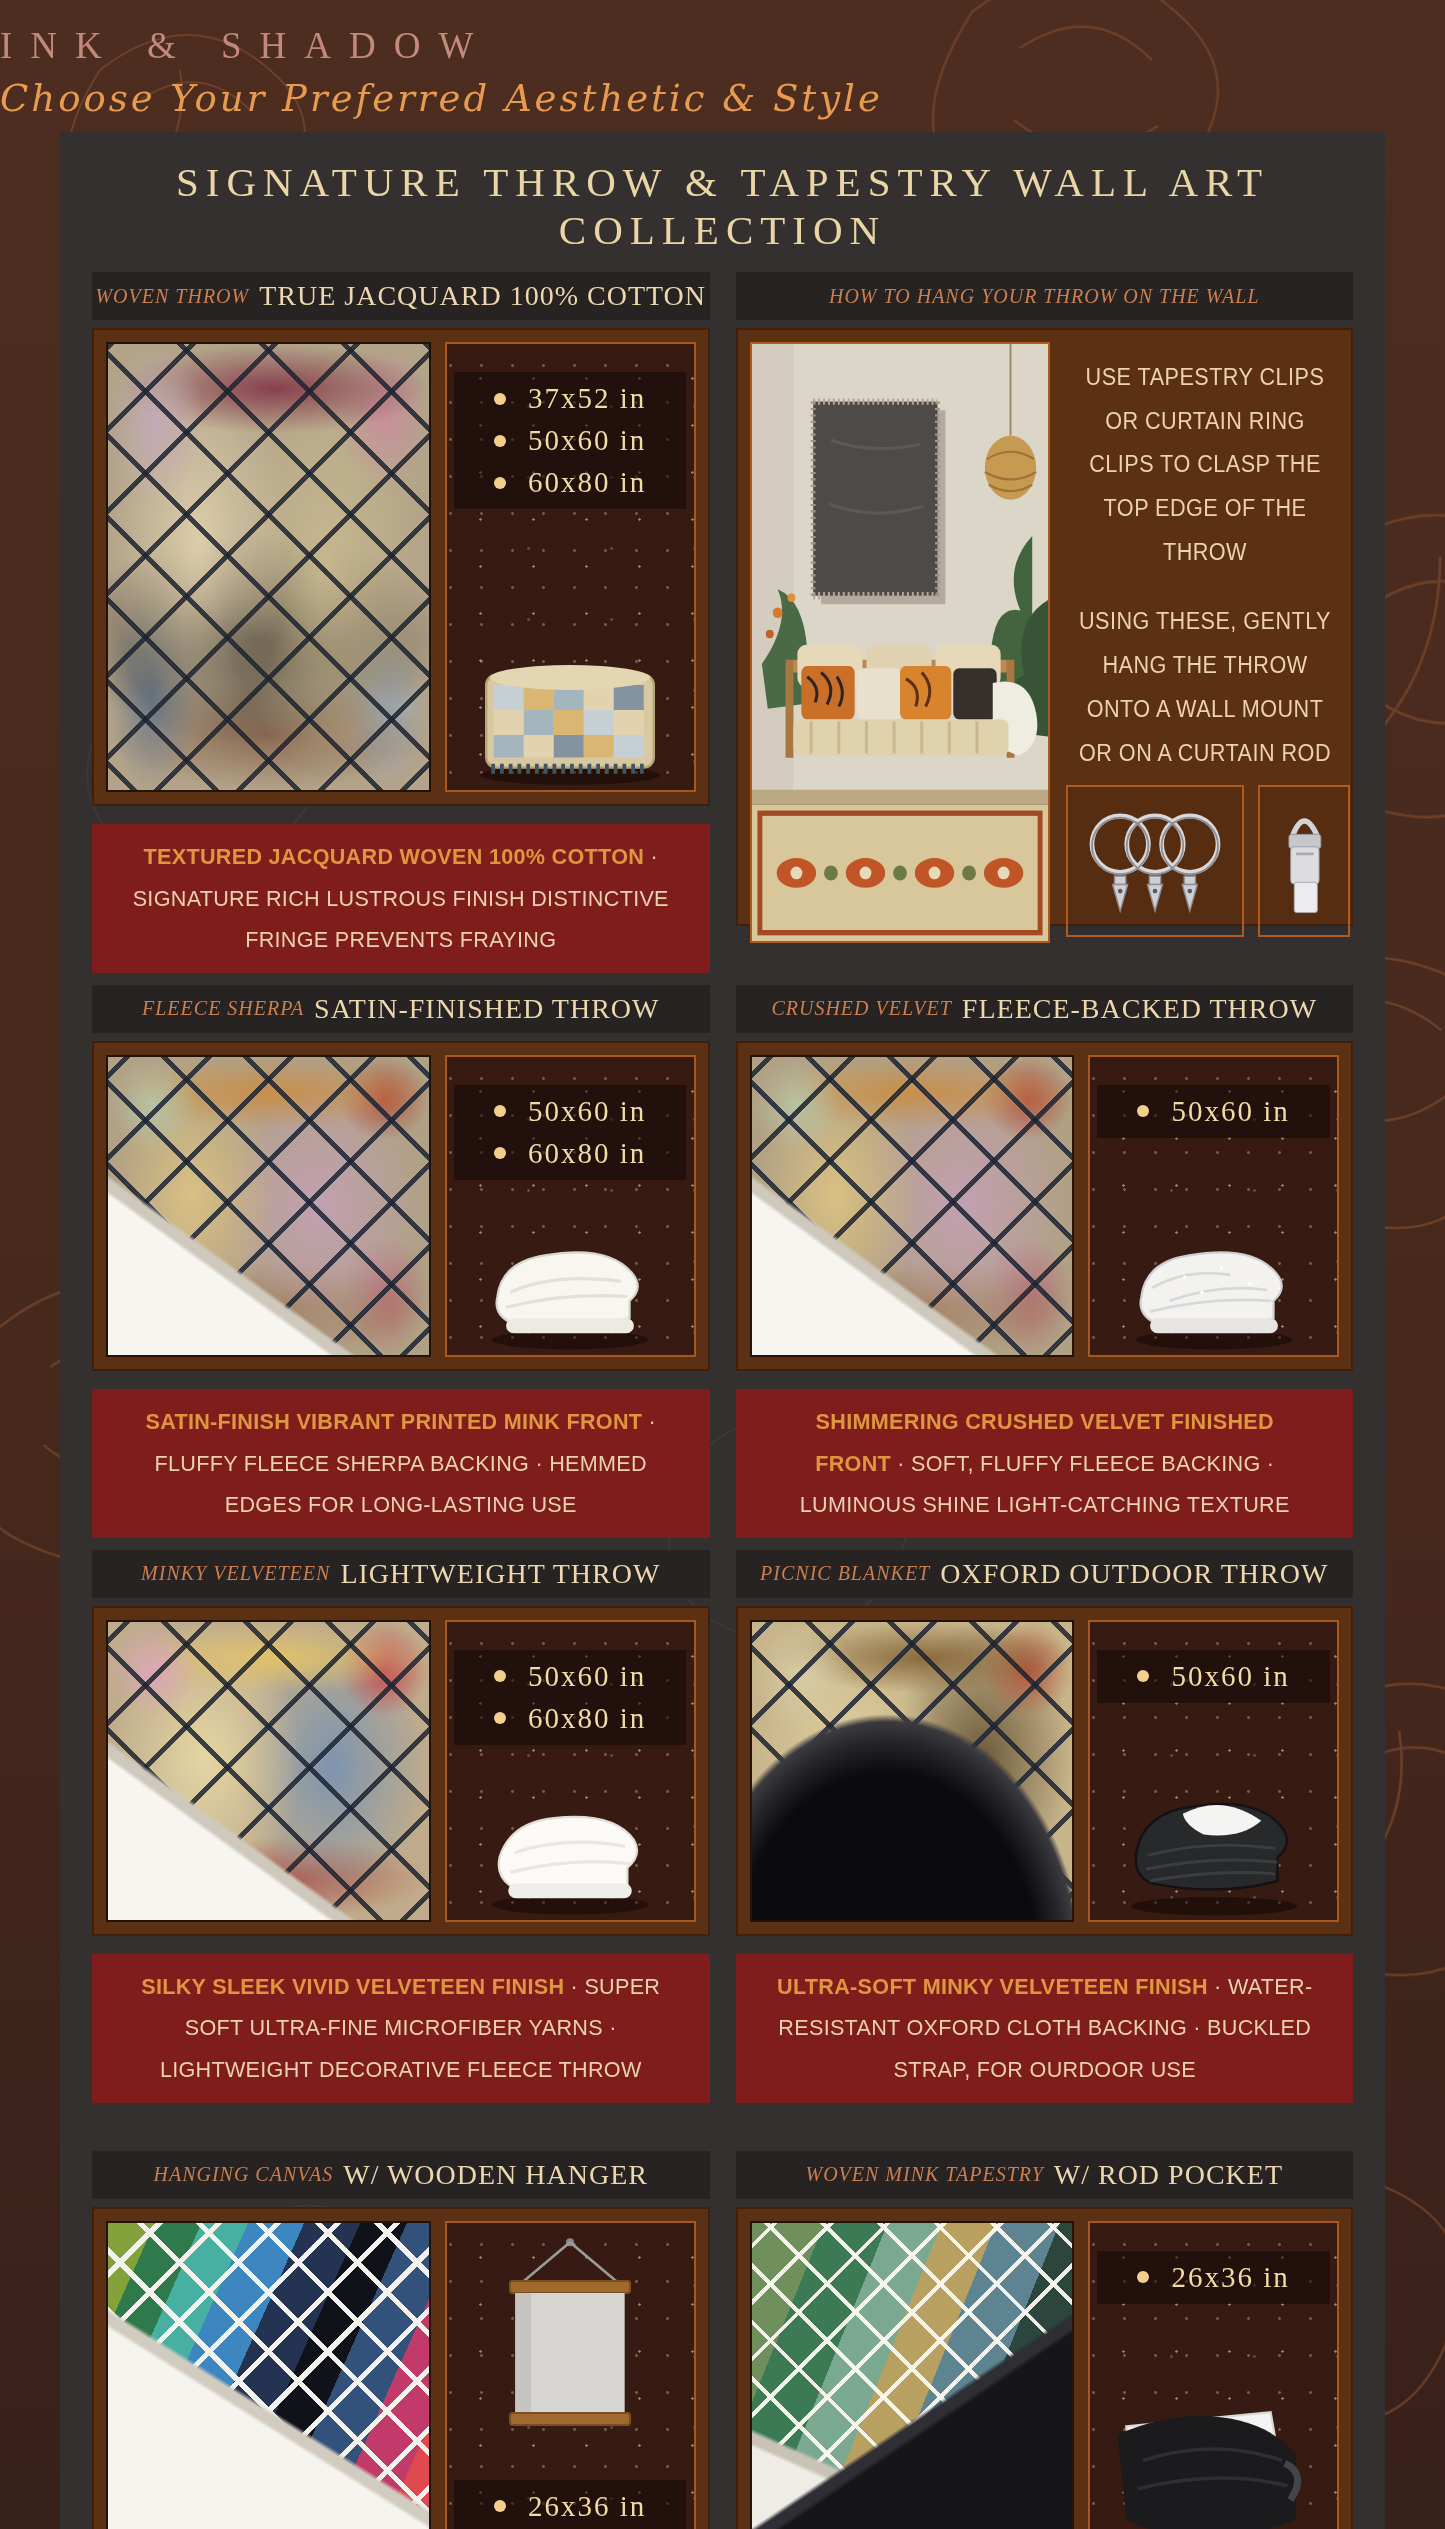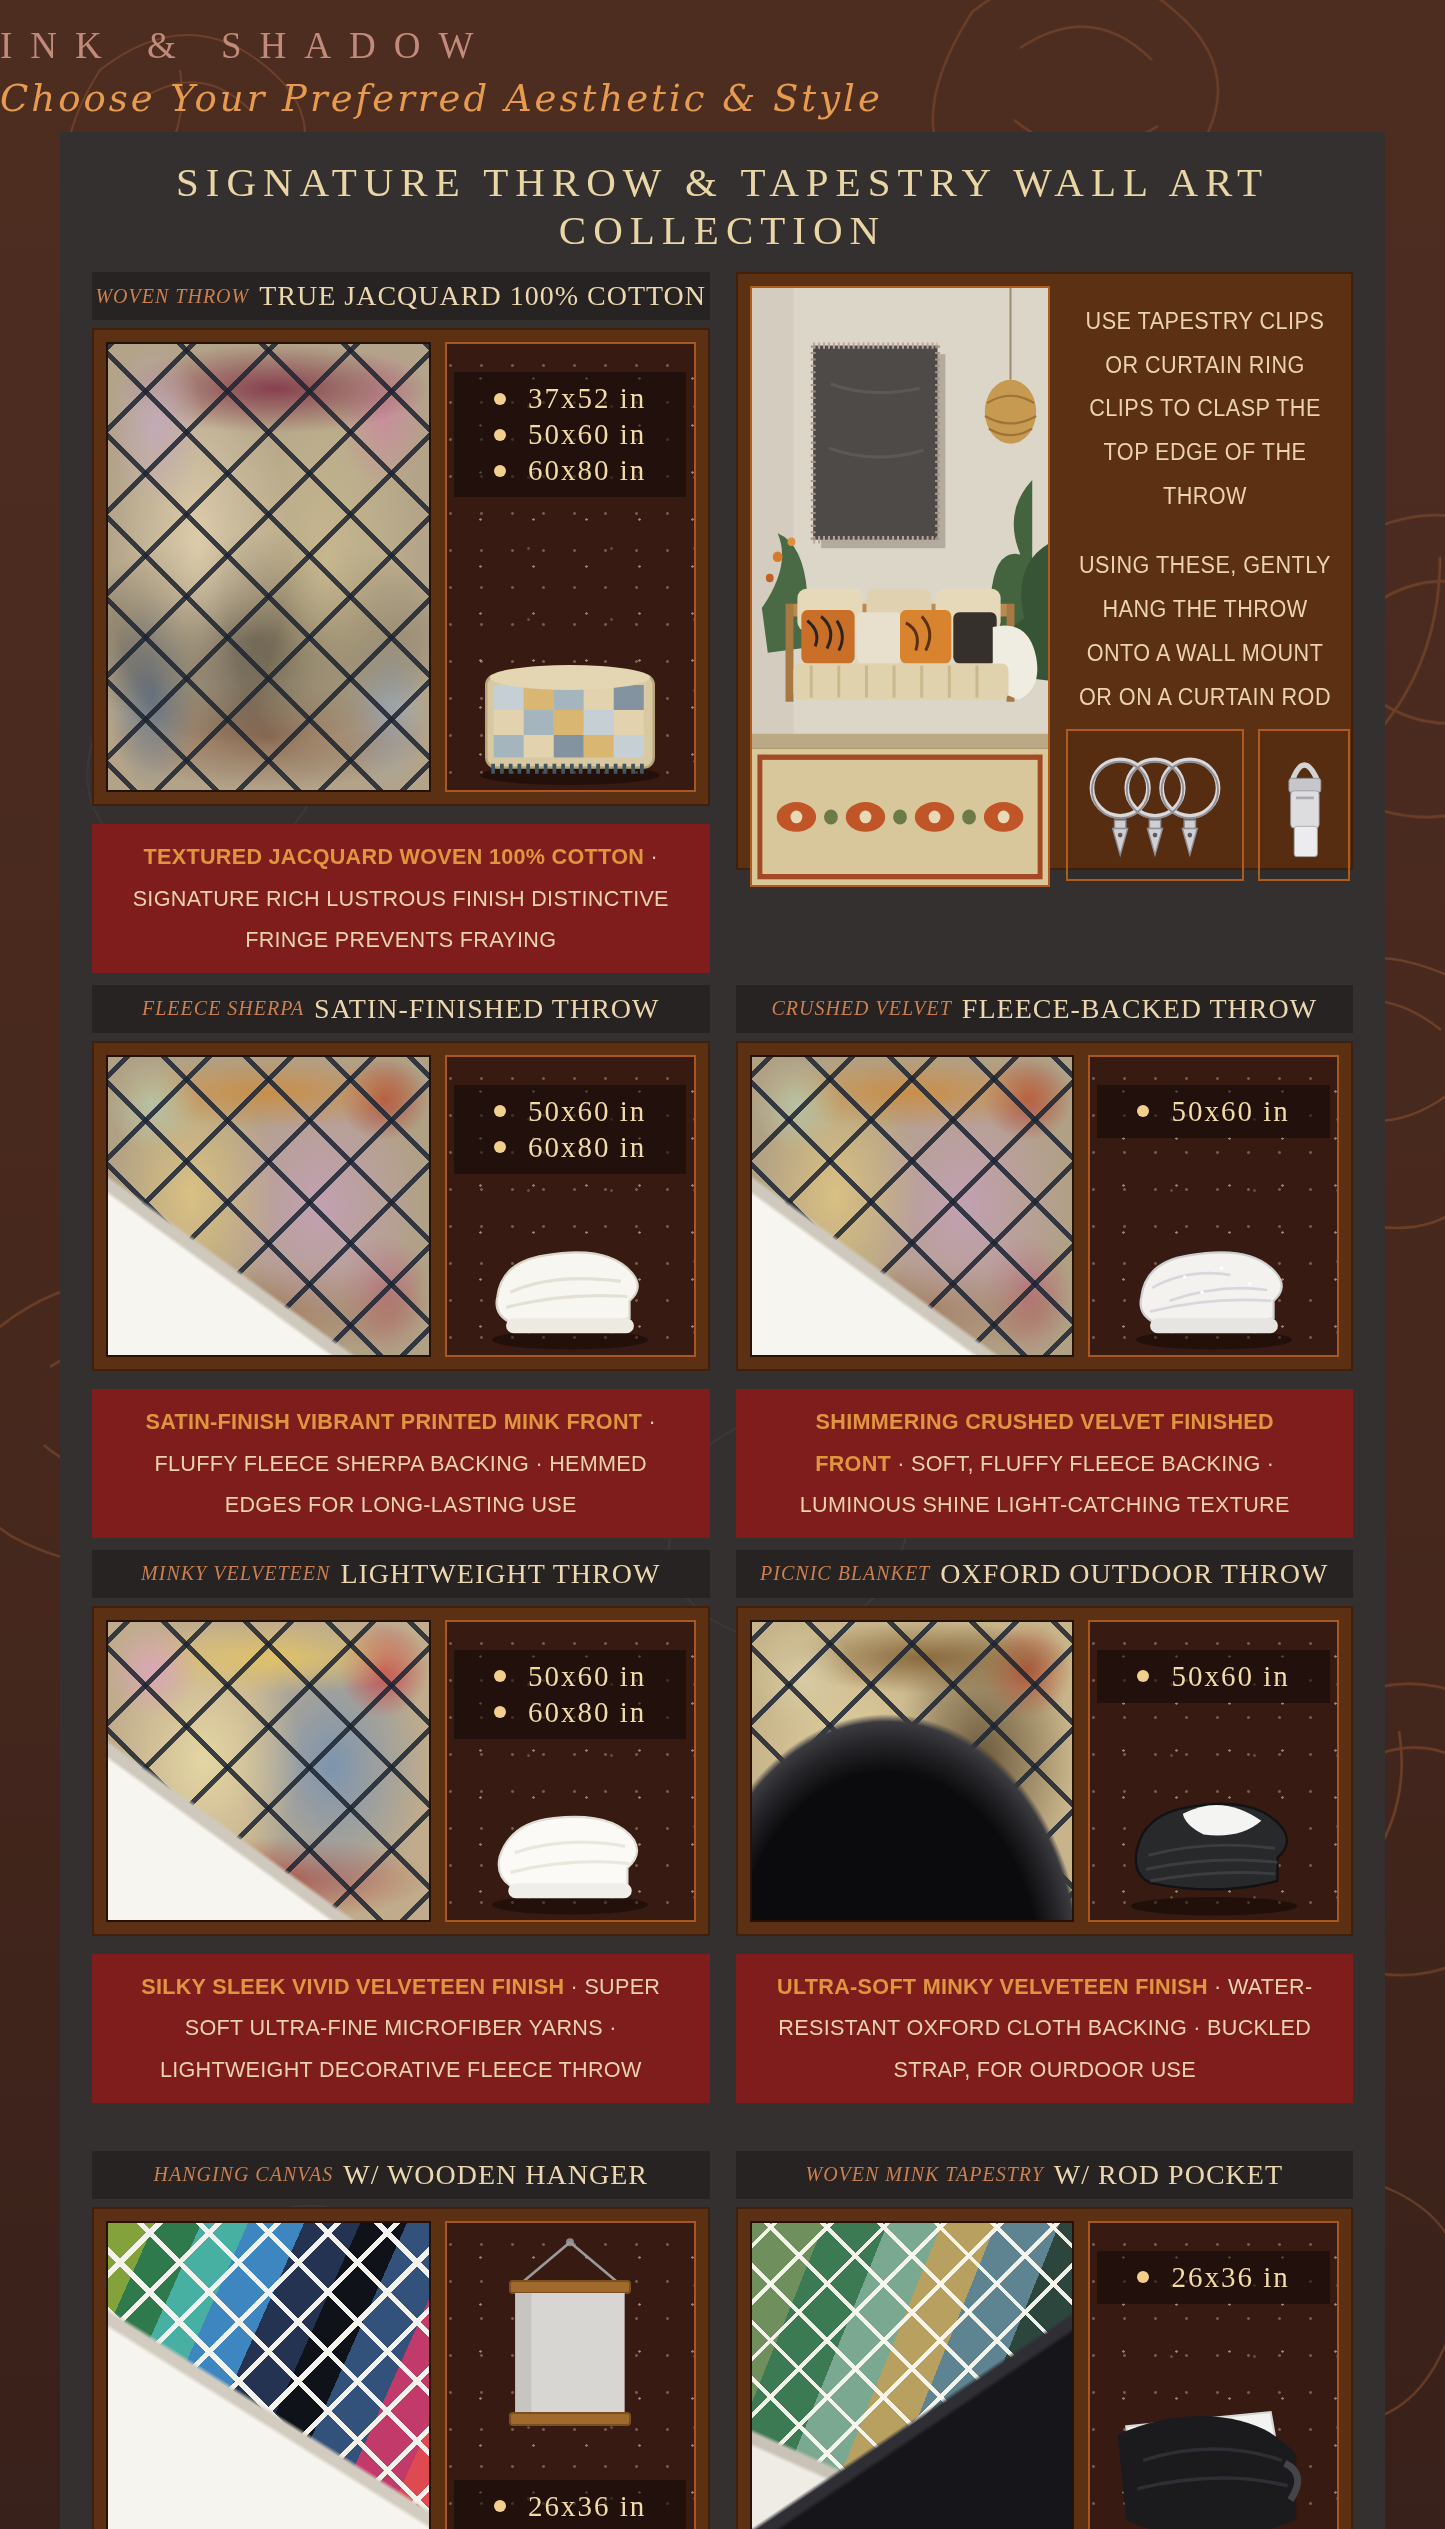--- a/index.html
+++ b/index.html
@@ -42,21 +42,21 @@
             display:flex; flex-direction:column; align-items:center; overflow:hidden; }
   .swatch::before { content:""; position:absolute; inset:0; opacity:.9;
      background-image:
        radial-gradient(rgba(255,240,215,.55) 1px, rgba(0,0,0,0) 1.6px),
        radial-gradient(rgba(255,235,205,.35) 1px, rgba(0,0,0,0) 1.6px),
        radial-gradient(rgba(255,245,225,.25) 1.2px, rgba(0,0,0,0) 1.8px);
      background-size:53px 47px, 31px 37px, 83px 71px;
      background-position:7px 11px, 19px 3px, 40px 27px; }
   .swatch > * { position:relative; z-index:1; }
   .sizes { margin-top:28px; background:rgba(14,5,5,.5); padding:10px 40px; list-style:none;
-           display:flex; flex-direction:column; gap:3px; }
+           display:flex; flex-direction:column; gap:9px; }
   .size-row { display:flex; align-items:center; gap:22px; font-size:29px; color:#f2dca6;
               letter-spacing:2px; }
   .dot { width:12px; height:12px; border-radius:50%; background:#f3cf8e; flex:none; }
   .pphoto { margin-top:auto; width:100%; display:flex; justify-content:center; align-items:flex-end; }
   .swatch.rev .pphoto { margin-top:10px; margin-bottom:0; }
   .swatch.rev .sizes { margin-top:auto; margin-bottom:18px; }
   .cdesc { background:#7f1d1d; min-height:104px; margin-top:18px; display:flex; align-items:center;
            justify-content:center; text-align:center; padding:12px 28px; }
   .cdesc p { font-family:"Liberation Sans", sans-serif; font-size:22.5px; line-height:1.85;
              letter-spacing:.3px; color:#e9d2ad; transform:scaleX(.96); }
@@ -258,20 +258,23 @@
                 </div>
               </div>
             </div>
             <footer class="cdesc">
               <p><span class="lead">TEXTURED JACQUARD WOVEN 100% COTTON</span>
                  <span>· SIGNATURE RICH LUSTROUS FINISH DISTINCTIVE FRINGE PREVENTS FRAYING</span></p>
             </footer>
           </section>
 
           <section class="card">
+            <header class="chead">
+              <span class="ital">HOW TO HANG YOUR THROW ON THE WALL</span>
+            </header>
             <div class="cpanel h-howto howto">
               <div class="room">
                 <svg width="100%" height="100%" viewBox="0 0 300 560" preserveAspectRatio="none">
                   <rect x="0" y="0" width="300" height="430" fill="#dcd6c9"></rect>
                   <rect x="0" y="0" width="42" height="430" fill="#cfc8ba" opacity=".7"></rect>
                   <line x1="262" y1="0" x2="262" y2="86" stroke="#9a8a6c" stroke-width="2"></line>
                   <ellipse cx="262" cy="116" rx="26" ry="30" fill="#c79a52"></ellipse>
                   <path d="M238,108 q24,-14 48,0 M236,120 q26,14 52,0 M240,132 q22,12 44,0" stroke="#9c7436" stroke-width="2" fill="none"></path>
                   <rect x="70" y="62" width="126" height="182" fill="#b3ac9e"></rect>
                   <rect x="62" y="54" width="126" height="182" fill="#4d4a48"></rect>

